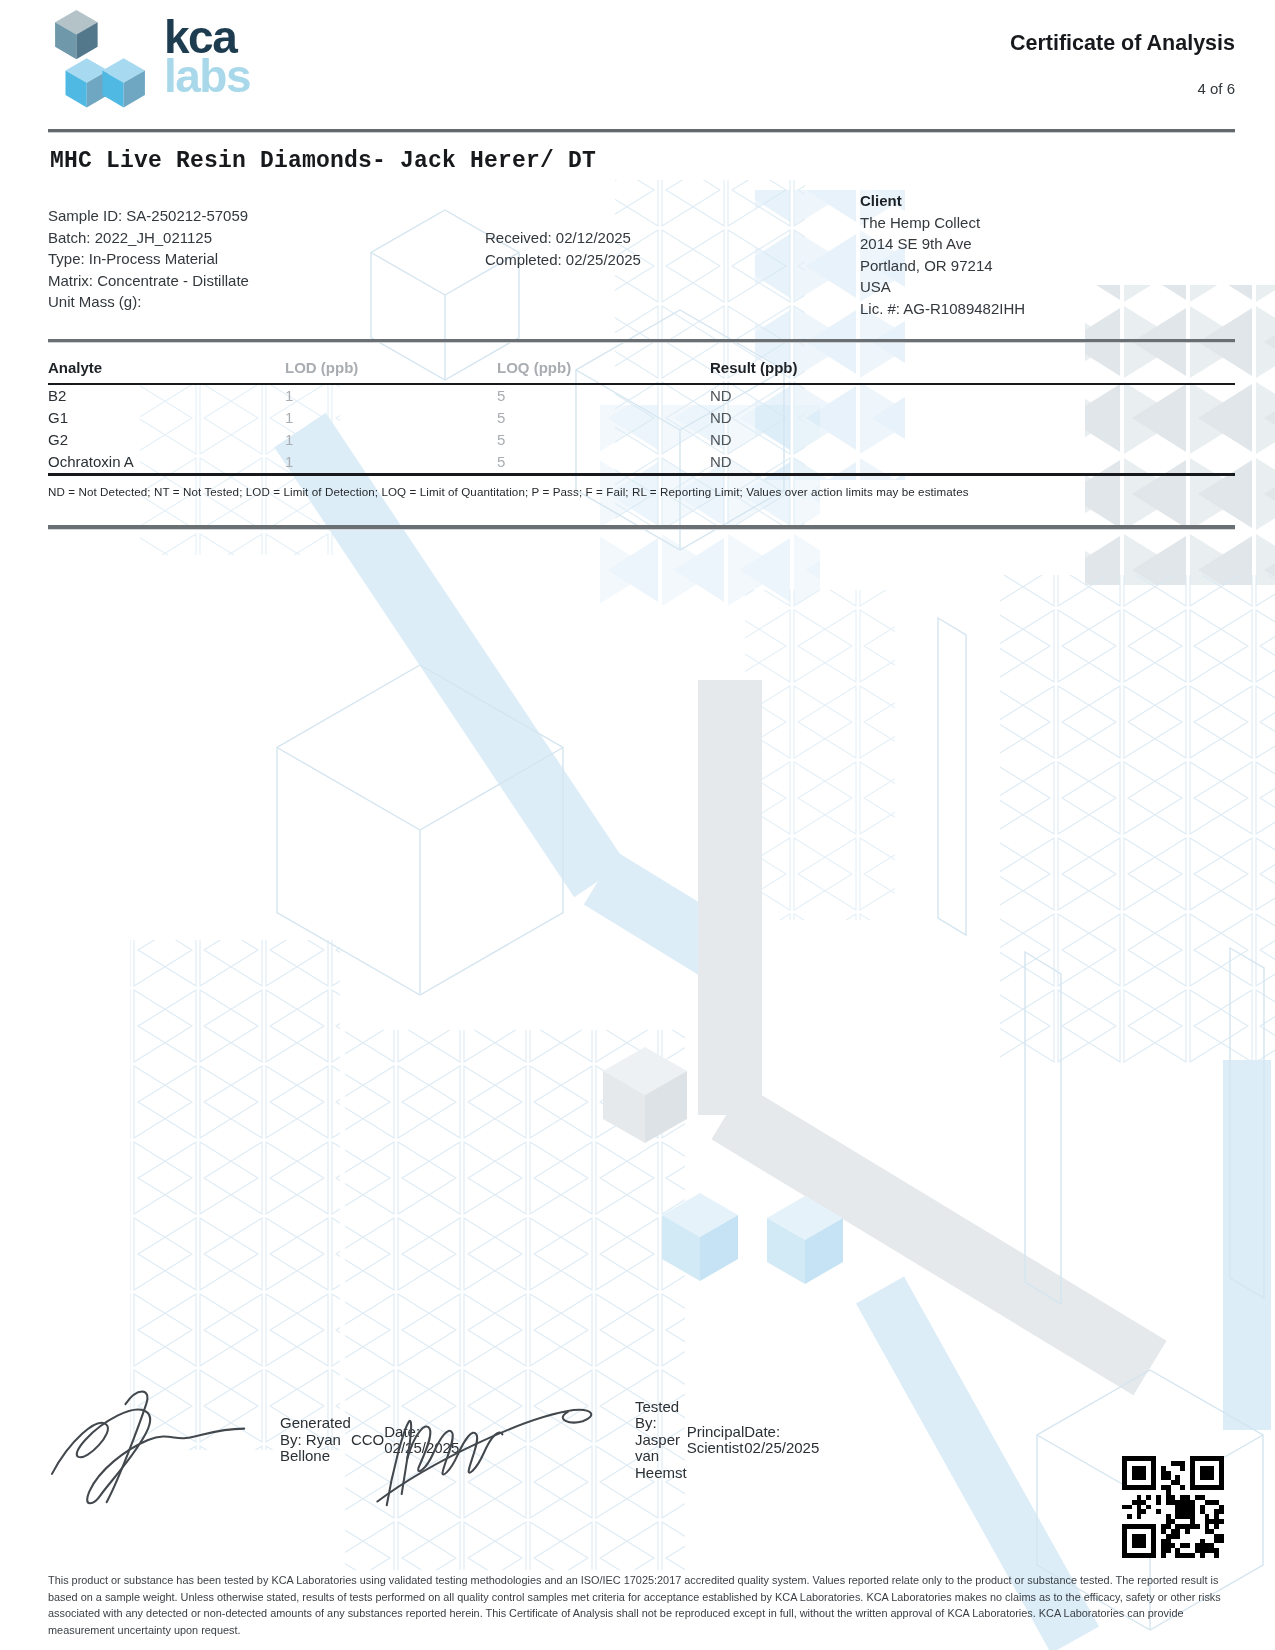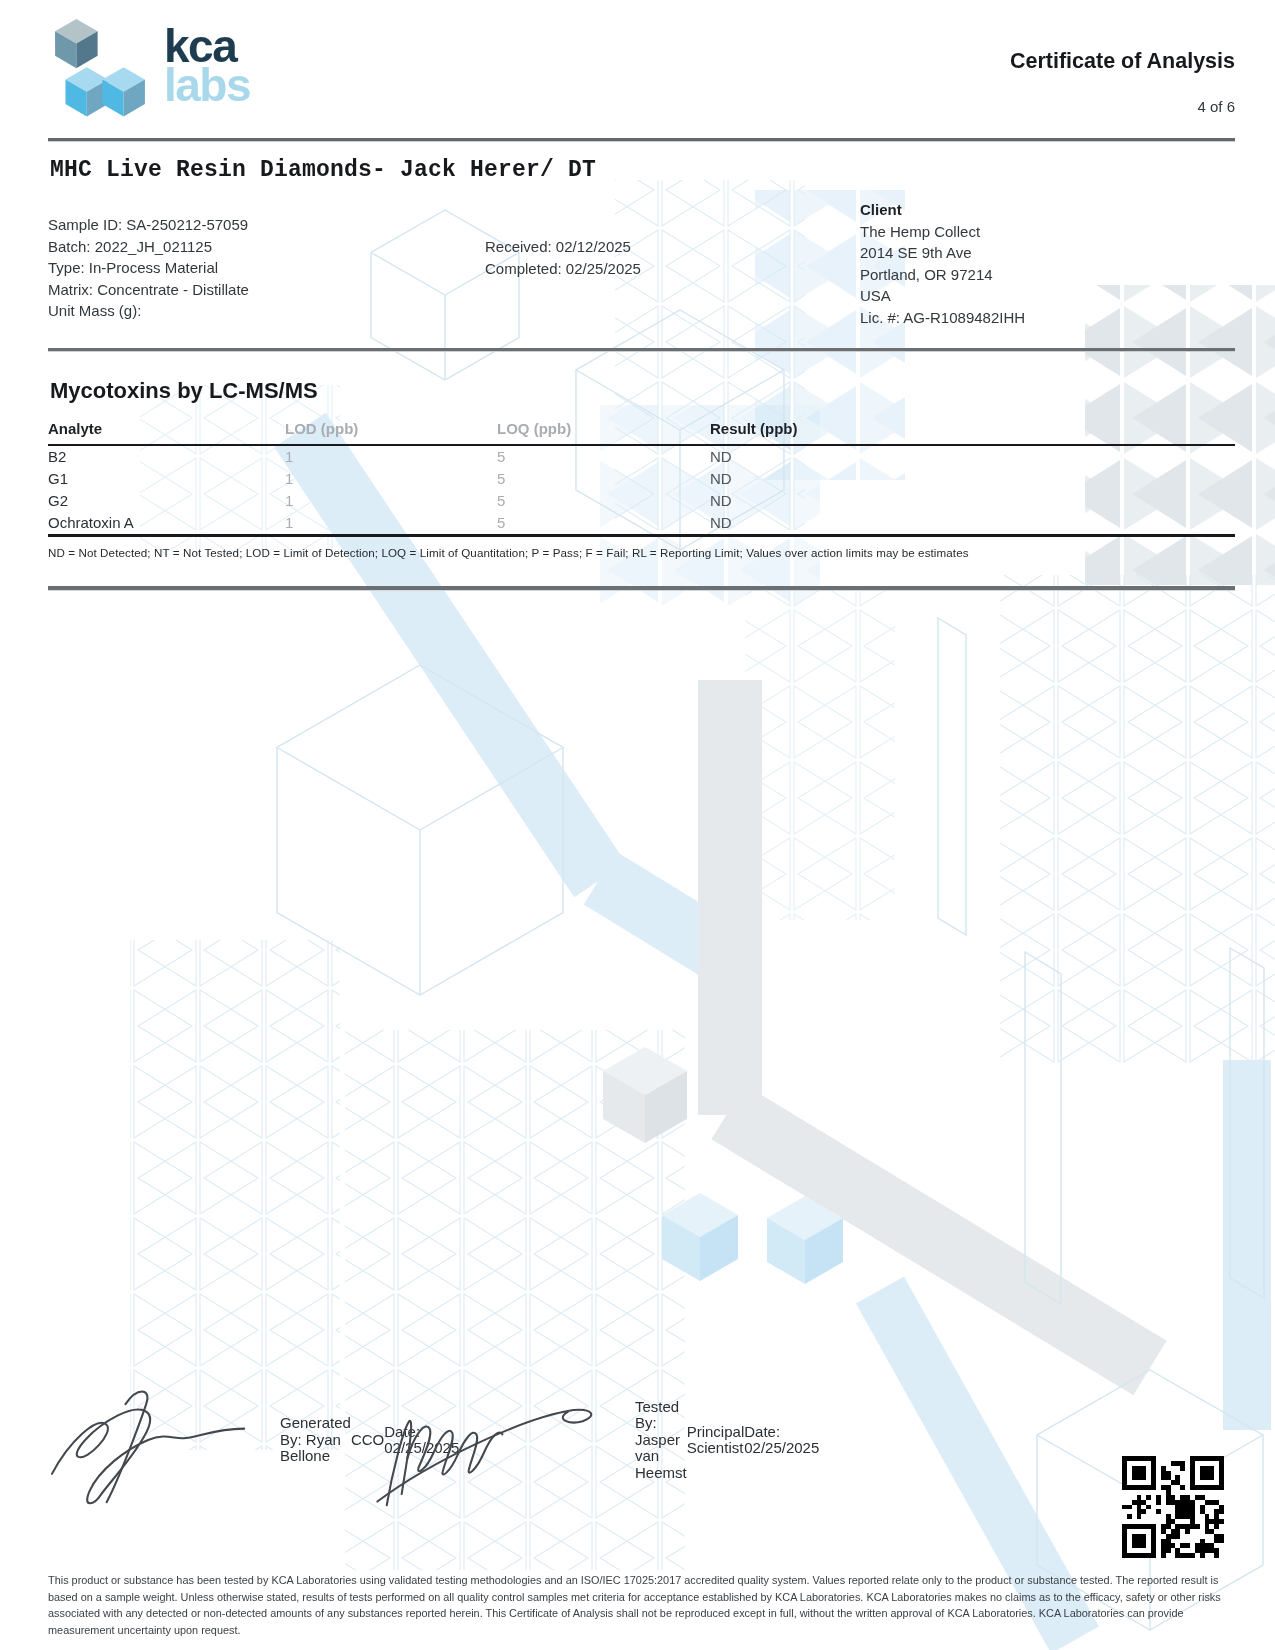--- a/index.html
+++ b/index.html
@@ -2,21 +2,21 @@
 <html><head>
 <meta charset="utf-8">
 <style>
   html,body{margin:0;padding:0;background:#fff;}
   body{width:1275px;height:1650px;font-family:"Liberation Sans",sans-serif;}
   .page{position:relative;width:1275px;height:1650px;background:#fff;overflow:hidden;}
   .watermark{position:absolute;left:0;top:0;width:1275px;height:1650px;z-index:0;}
   .content{position:relative;z-index:1;padding:0 40px 0 48px;}
 
   
-  header{display:flex;padding-top:19px;align-items:center;}
+  header{display:flex;padding-top:10px;}
   .logo-block{display:flex;align-items:flex-start;width:278px;}
   .logo-cubes{width:104px;height:104px;flex:0 0 auto;}
   .logo-text{margin-left:12px;margin-top:8px;font-weight:800;font-size:46px;line-height:.84;letter-spacing:-1.5px;}
   .logo-kca{display:block;color:#1e3c50;}
   .logo-labs{display:block;color:#a8d8ea;}
   .lab-info{width:218px;margin-top:27px;font-size:14.6px;color:#3a3f44;line-height:1.5;}
   .lab-name{font-weight:700;font-size:16px;color:#22272b;margin-bottom:3px;}
   .contact-info{margin-top:29px;font-size:14.6px;color:#3a3f44;line-height:1.5;}
   .doc-meta{margin-left:auto;text-align:right;margin-top:21px;}
   .doc-title{font-size:21.5px;font-weight:800;color:#17191c;}
@@ -169,21 +169,20 @@
         <div class="client-heading">Client</div>
         <div>The Hemp Collect</div>
         <div>2014 SE 9th Ave</div>
         <div>Portland, OR 97214</div>
         <div>USA</div>
         <div>Lic. #: AG-R1089482IHH</div>
       </div>
     </section>
     <div class="info-rule"></div>
 
-    <h2 class="section-title">Mycotoxins by LC-MS/MS</h2>
     <table class="myco">
       <thead>
         <tr>
           <th class="col-analyte">Analyte</th>
           <th class="col-lod">LOD (ppb)</th>
           <th class="col-loq">LOQ (ppb)</th>
           <th class="col-result">Result (ppb)</th>
         </tr>
       </thead>
       <tbody>

